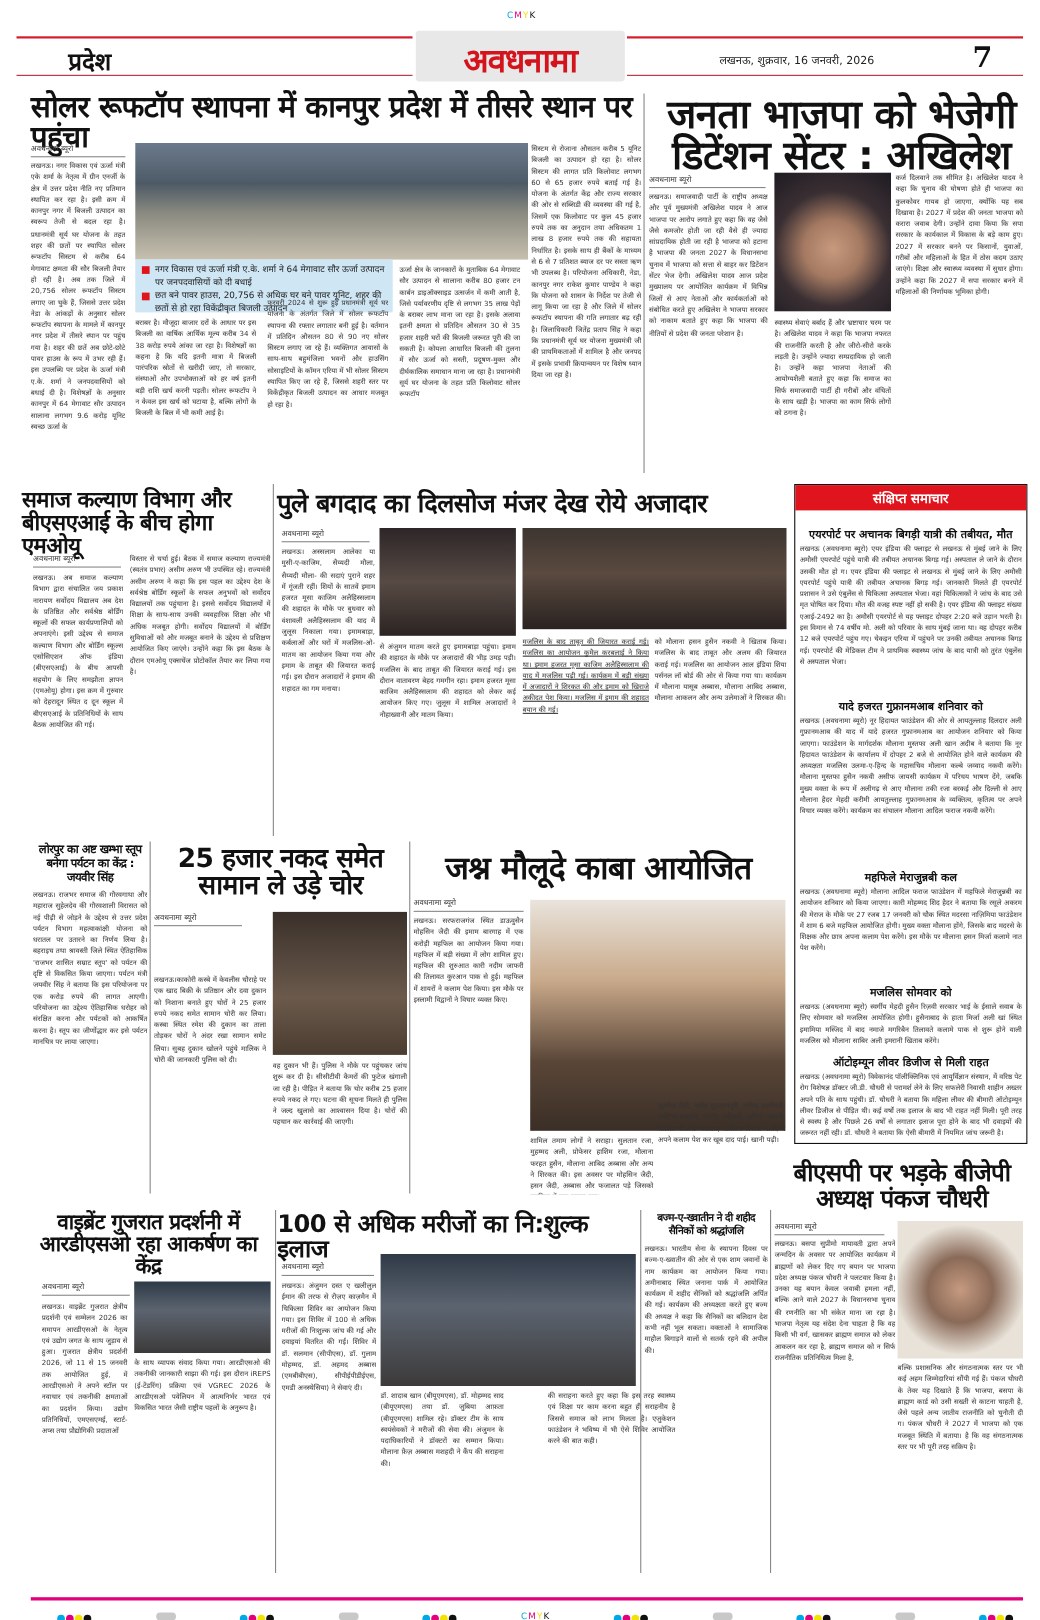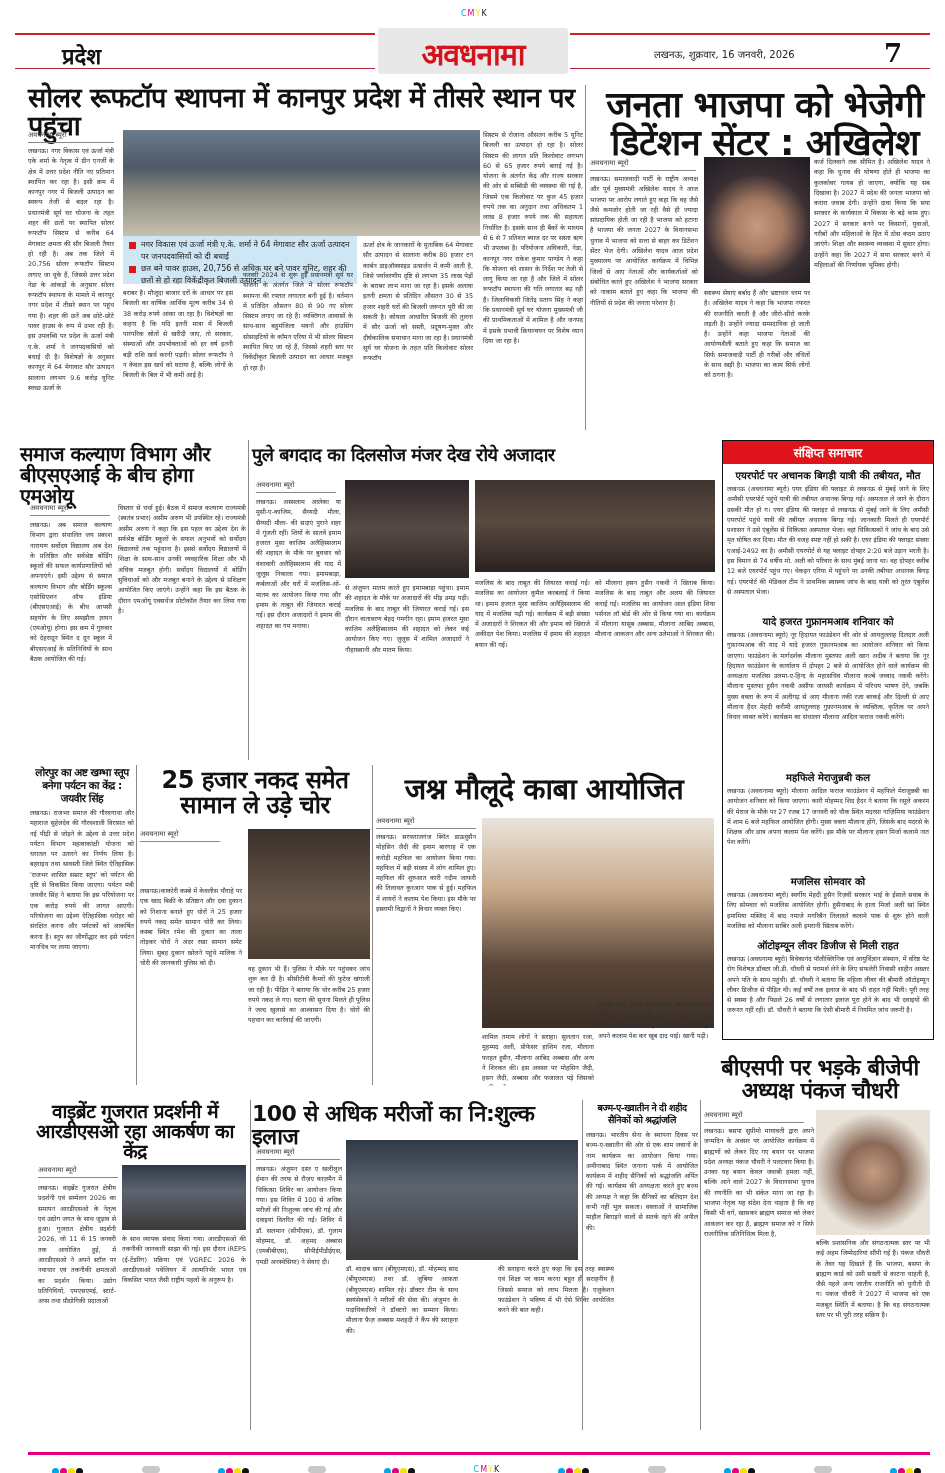--- a/index.html
+++ b/index.html
@@ -74,32 +74,32 @@
 <div class="abs body-text" style="left:590px;top:174px;width:108px;height:250px;">लखनऊ। समाजवादी पार्टी के राष्ट्रीय अध्यक्ष और पूर्व मुख्यमंत्री अखिलेश यादव ने आज भाजपा पर आरोप लगाते हुए कहा कि वह जैसे जैसे कमजोर होती जा रही वैसे ही ज्यादा सांप्रदायिक होती जा रही है भाजपा को हटाना है भाजपा की जनता 2027 के विधानसभा चुनाव में भाजपा को सत्ता से बाहर कर डिटेंशन सेंटर भेज देगी। अखिलेश यादव आज प्रदेश मुख्यालय पर आयोजित कार्यक्रम में विभिन्न जिलों से आए नेताओं और कार्यकर्ताओं को संबोधित करते हुए अखिलेश ने भाजपा सरकार को नाकाम बताते हुए कहा कि भाजपा की नीतियों से प्रदेश की जनता परेशान है।</div>
 <div class="abs photo photo-akhilesh" style="left:704px;top:157px;width:106px;height:126px;"></div>
 <div class="abs body-text" style="left:704px;top:288px;width:106px;height:136px;">स्वास्थ्य सेवाएं बर्बाद हैं और भ्रष्टाचार चरम पर है। अखिलेश यादव ने कहा कि भाजपा नफरत की राजनीति करती है और जीरो-सीरो करके लड़ती है। उन्होंने ज्यादा सम्प्रदायिक हो जाती है। उन्होंने कहा भाजपा नेताओं की आयोग्यशैली बताते हुए कहा कि समाज का सिर्फ समाजवादी पार्टी ही गरीबों और वंचितों के साथ खड़ी है। भाजपा का काम सिर्फ लोगों को ठगना है।</div>
 <div class="abs body-text" style="left:814px;top:157px;width:116px;height:270px;">कर्ज दिलवाने तक सीमित है। अखिलेश यादव ने कहा कि चुनाव की घोषणा होते ही भाजपा का कुलकोवर गायब हो जाएगा, क्योंकि यह सब दिखावा है। 2027 में प्रदेश की जनता भाजपा को करारा जवाब देगी। उन्होंने दावा किया कि सपा सरकार के कार्यकाल में विकास के बड़े काम हुए। 2027 में सरकार बनने पर किसानों, युवाओं, गरीबों और महिलाओं के हित में ठोस कदम उठाए जाएंगे। शिक्षा और स्वास्थ्य व्यवस्था में सुधार होगा। उन्होंने कहा कि 2027 में सपा सरकार बनने में महिलाओं की निर्णायक भूमिका होगी।</div>
 
 <div class="abs headline" style="left:20px;top:444px;width:225px;font-size:20px;">समाज कल्याण विभाग और बीएसएआई के बीच होगा एमओयू</div>
 <div class="abs byline" style="left:30px;top:503px;width:80px;">अवधनामा ब्यूरो</div>
 <div class="abs body-text" style="left:30px;top:520px;width:82px;height:235px;">लखनऊ। अब समाज कल्याण विभाग द्वारा संचालित जय प्रकाश नारायण सर्वोदय विद्यालय अब देश के प्रतिष्ठित और सर्वश्रेष्ठ बोर्डिंग स्कूलों की सफल कार्यप्रणालियों को अपनाएंगे। इसी उद्देश्य से समाज कल्याण विभाग और बोर्डिंग स्कूल्स एसोसिएशन ऑफ इंडिया (बीएसएआई) के बीच आपसी सहयोग के लिए समझौता ज्ञापन (एमओयू) होगा। इस क्रम में गुरुवार को देहरादून स्थित द दून स्कूल में बीएसएआई के प्रतिनिधियों के साथ बैठक आयोजित की गई।</div>
 <div class="abs body-text" style="left:118px;top:503px;width:128px;height:252px;">विस्तार से चर्चा हुई। बैठक में समाज कल्याण राज्यमंत्री (स्वतंत्र प्रभार) असीम अरुण भी उपस्थित रहे। राज्यमंत्री असीम अरुण ने कहा कि इस पहल का उद्देश्य देश के सर्वश्रेष्ठ बोर्डिंग स्कूलों के सफल अनुभवों को सर्वोदय विद्यालयों तक पहुंचाना है। इससे सर्वोदय विद्यालयों में शिक्षा के साथ-साथ उनकी व्यवहारिक शिक्षा और भी अधिक मजबूत होगी। सर्वोदय विद्यालयों में बोर्डिंग सुविधाओं को और मजबूत बनाने के उद्देश्य से प्रशिक्षण आयोजित किए जाएंगे। उन्होंने कहा कि इस बैठक के दौरान एमओयू एक्सचेंज प्रोटोकॉल तैयार कर लिया गया है।</div>
 
-<div class="abs headline" style="left:252px;top:446px;width:460px;font-size:18px;">पुले बगदाद का दिलसोज मंजर देख रोये अजादार</div>
+<div class="abs headline" style="left:252px;top:446px;width:460px;font-size:23px;">पुले बगदाद का दिलसोज मंजर देख रोये अजादार</div>
 <div class="abs byline" style="left:256px;top:480px;width:80px;">अवधनामा ब्यूरो</div>
 <div class="abs body-text" style="left:256px;top:497px;width:85px;height:258px;">लखनऊ। अस्सलाम आलेका या मुसी-ए-काजिम, सैय्यदी मौला, सैय्यदी मौला- की सदाएं पुराने शहर में गूंजती रहीं। शियों के सातवें इमाम हजरत मूसा काजिम अलैहिस्सलाम की शहादत के मौके पर बुधवार को वंशावली अलैहिस्सलाम की याद में जुलूस निकाला गया। इमामबाड़ा, कर्बलाओं और घरों में मजलिस-ओ-मातम का आयोजन किया गया और इमाम के ताबूत की जियारत कराई गई। इस दौरान अजादारों ने इमाम की शहादत का गम मनाया।</div>
 <div class="abs photo photo-dark" style="left:345px;top:480px;width:124px;height:98px;"></div>
 <div class="abs photo photo-crowd" style="left:475px;top:480px;width:240px;height:92px;"></div>
 <div class="abs body-text" style="left:345px;top:583px;width:124px;height:172px;">से अंजुमन मातम करते हुए इमामबाड़ा पहुंचा। इमाम की शहादत के मौके पर अजादारों की भीड़ उमड़ पड़ी। मजलिस के बाद ताबूत की जियारत कराई गई। इस दौरान वातावरण बेहद गमगीन रहा। इमाम हजरत मूसा काजिम अलैहिस्सलाम की शहादत को लेकर कई आयोजन किए गए। जुलूस में शामिल अजादारों ने नौहाख्वानी और मातम किया।</div>
-<div class="abs body-text" style="left:475px;top:578px;width:115px;height:177px;">मजलिस के बाद ताबूत की जियारत कराई गई। मजलिस का आयोजन कुमैल करबलाई ने किया था। इमाम हजरत मूसा काजिम अलैहिस्सलाम की याद में मजलिस पढ़ी गई। कार्यक्रम में बड़ी संख्या में अजादारों ने शिरकत की और इमाम को खिराजे अकीदत पेश किया। मजलिस में इमाम की शहादत बयान की गई।</div>
+<div class="abs body-text" style="left:475px;top:578px;width:115px;height:177px;text-decoration:underline;">मजलिस के बाद ताबूत की जियारत कराई गई। मजलिस का आयोजन कुमैल करबलाई ने किया था। इमाम हजरत मूसा काजिम अलैहिस्सलाम की याद में मजलिस पढ़ी गई। कार्यक्रम में बड़ी संख्या में अजादारों ने शिरकत की और इमाम को खिराजे अकीदत पेश किया। मजलिस में इमाम की शहादत बयान की गई।</div>
 <div class="abs body-text" style="left:595px;top:578px;width:120px;height:177px;">को मौलाना हसन हुसैन नकवी ने खिताब किया। मजलिस के बाद ताबूत और अलम की जियारत कराई गई। मजलिस का आयोजन आल इंडिया शिया पर्सनल लॉ बोर्ड की ओर से किया गया था। कार्यक्रम में मौलाना यासूब अब्बास, मौलाना आबिद अब्बास, मौलाना आकलन और अन्य उलेमाओं ने शिरकत की।</div>
 
 <div class="abs brief-box" style="left:722px;top:440px;width:212px;height:600px;">
   <div class="brief-header">संक्षिप्त समाचार</div>
-  <div style="padding:2px 4px;">
+  <div style="padding:12px 4px;">
     <div class="brief-title">एयरपोर्ट पर अचानक बिगड़ी यात्री की तबीयत, मौत</div>
     <div class="body-text" style="height:124px;">लखनऊ (अवधनामा ब्यूरो) एयर इंडिया की फ्लाइट से लखनऊ से मुंबई जाने के लिए अमौसी एयरपोर्ट पहुंचे यात्री की तबीयत अचानक बिगड़ गई। अस्पताल ले जाने के दौरान उसकी मौत हो ग। एयर इंडिया की फ्लाइट से लखनऊ से मुंबई जाने के लिए अमौसी एयरपोर्ट पहुंचे यात्री की तबीयत अचानक बिगड़ गई। जानकारी मिलते ही एयरपोर्ट प्रशासन ने उसे एंबुलेंस से चिकित्सा अस्पताल भेजा। वहां चिकित्सकों ने जांच के बाद उसे मृत घोषित कर दिया। मौत की वजह स्पष्ट नहीं हो सकी है। एयर इंडिया की फ्लाइट संख्या एआई-2492 का है। अमौसी एयरपोर्ट से यह फ्लाइट दोपहर 2:20 बजे उड़ान भरती है। इस विमान से 74 वर्षीय मो. अली को परिवार के साथ मुंबई जाना था। वह दोपहर करीब 12 बजे एयरपोर्ट पहुंच गए। चेकइन एरिया में पहुंचने पर उनकी तबीयत अचानक बिगड़ गई। एयरपोर्ट की मेडिकल टीम ने प्राथमिक स्वास्थ्य जांच के बाद यात्री को तुरंत एंबुलेंस से अस्पताल भेजा।</div>
   </div>
   <div style="padding:2px 4px;">
     <div class="brief-title">यादे हजरत गुफ्रानमआब शनिवार को</div>
     <div class="body-text" style="height:134px;">लखनऊ (अवधनामा ब्यूरो) नूर हिदायत फाउंडेशन की ओर से आयतुल्लाह दिलदार अली गुफ्रानमआब की याद में यादे हजरत गुफ्रानमआब का आयोजन शनिवार को किया जाएगा। फाउंडेशन के मार्गदर्शक मौलाना मुस्तफा अली खान अदीब ने बताया कि नूर हिदायत फाउंडेशन के कार्यालय में दोपहर 2 बजे से आयोजित होने वाले कार्यक्रम की अध्यक्षता मजलिस उलमा-ए-हिन्द के महासचिव मौलाना कल्बे जव्वाद नकवी करेंगे। मौलाना मुस्तफा हुसैन नकवी असीफ जायसी कार्यक्रम में परिचय भाषण देंगे, जबकि मुख्य वक्ता के रूप में अलीगढ़ से आए मौलाना तकी रजा बरकई और दिल्ली से आए मौलाना हैदर मेहदी करीमी आयतुल्लाह गुफ्रानमआब के व्यक्तित्व, कृतित्व पर अपने विचार व्यक्त करेंगे। कार्यक्रम का संचालन मौलाना आदिल फराज नकवी करेंगे।</div>
   </div>
   <div style="padding:2px 4px;">
     <div class="brief-title">महफिले मेराजुन्नबी कल</div>
     <div class="body-text" style="height:82px;">लखनऊ (अवधनामा ब्यूरो) मौलाना आदिल फराज फाउंडेशन में महफिले मेराजुन्नबी का आयोजन शनिवार को किया जाएगा। कारी मोहम्मद शिद हैदर ने बताया कि रसूले अकरम की मेराज के मौके पर 27 रजब 17 जनवरी को चौक स्थित मदरसा नाज़िमिया फाउंडेशन में शाम 6 बजे महफिल आयोजित होगी। मुख्य वक्ता मौलाना होंगे, जिसके बाद मदरसे के शिक्षक और छात्र अपना कलाम पेश करेंगे। इस मौके पर मौलाना हसन मिर्जा कलामे नात पेश करेंगे।</div>

